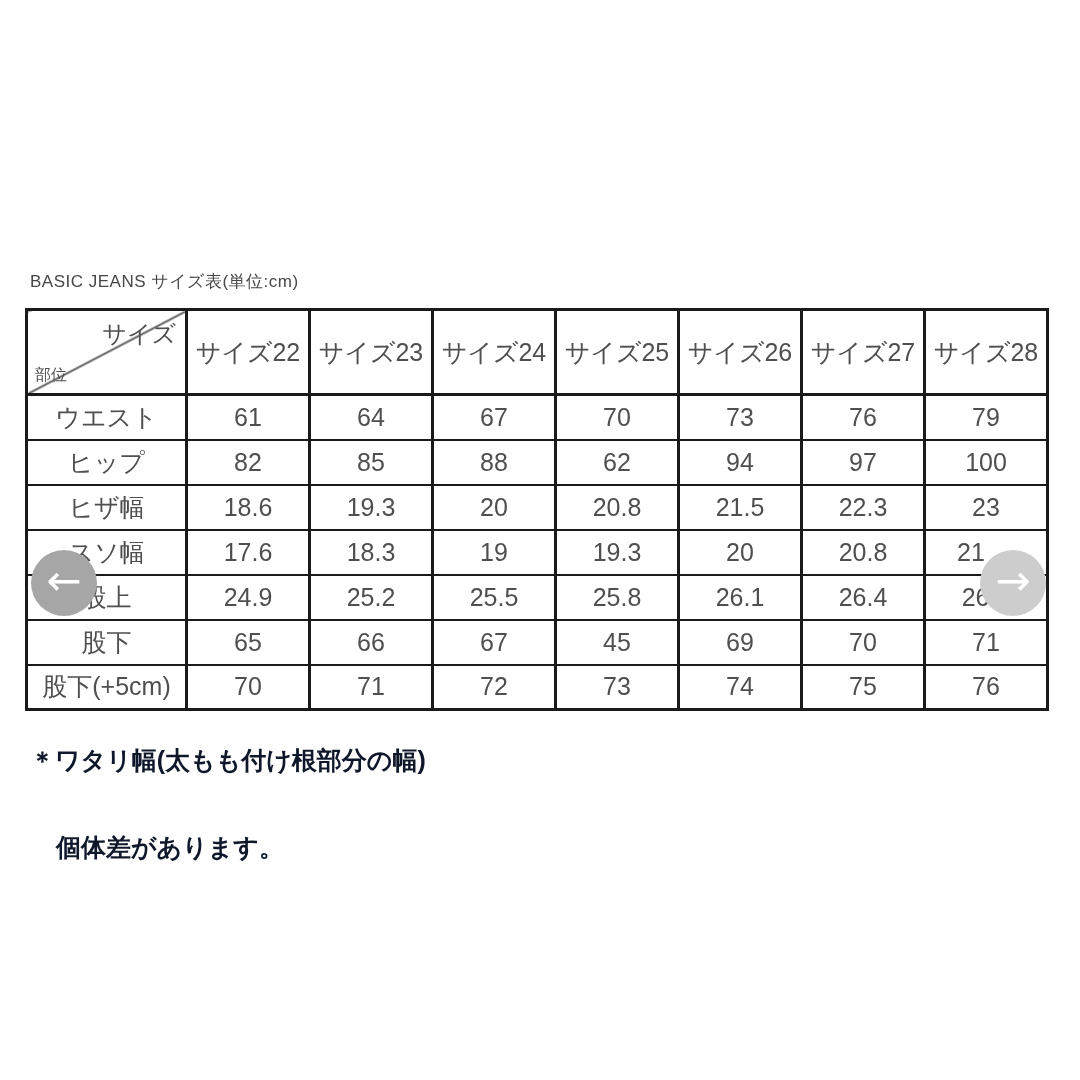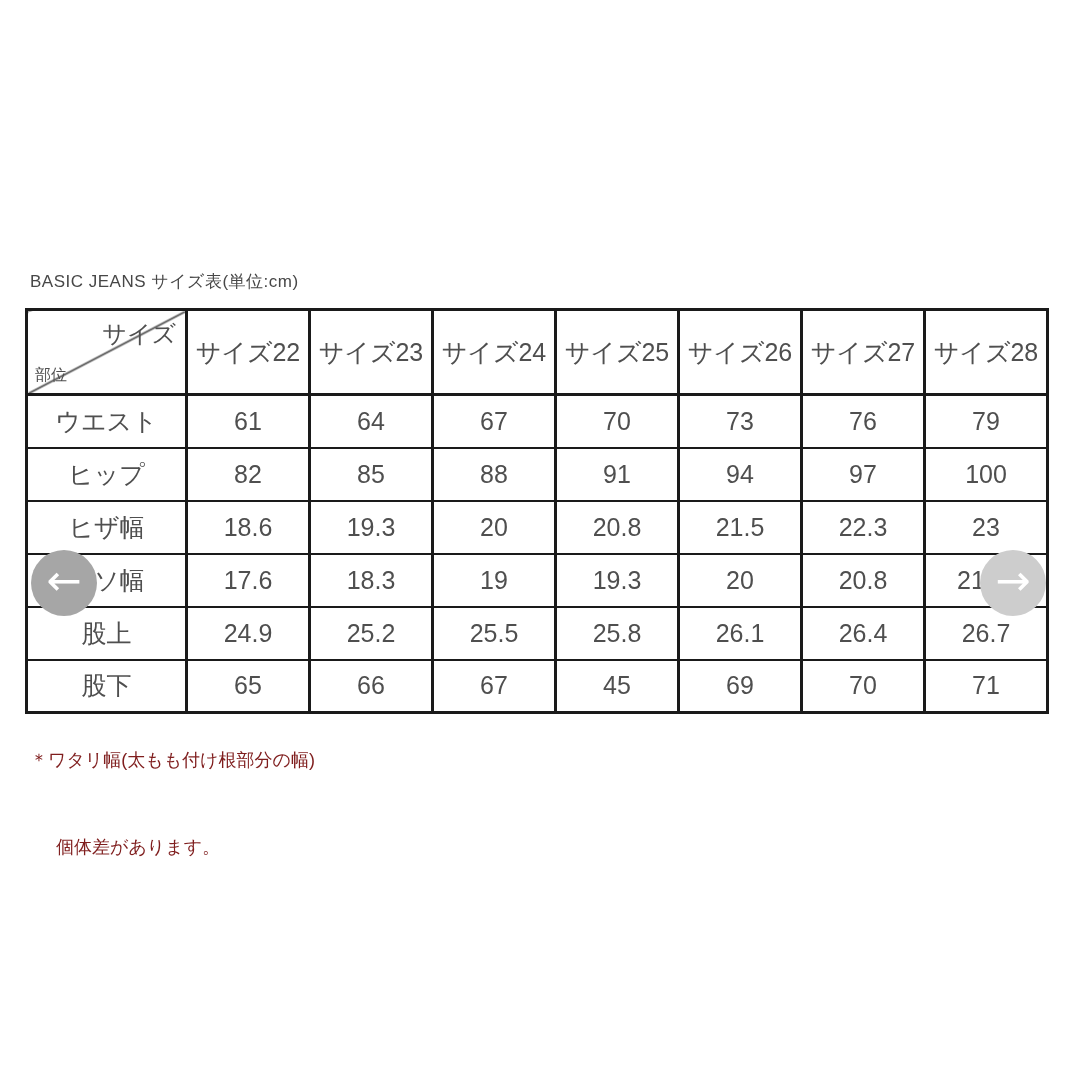--- a/index.html
+++ b/index.html
@@ -9,37 +9,37 @@
 
   .title { position:absolute; left:30px; top:270px; font-size:17px; letter-spacing:.5px; color:#474747; white-space:nowrap; }
 
   table.size-table { position:absolute; left:25px; top:308px; width:1021px; border-collapse:collapse; table-layout:fixed; background:#ffffff; border:3px solid #1a1a1a; }
   .size-table th, .size-table td {
     border-left:3px solid #1a1a1a; border-top:2px solid #1a1a1a;
     text-align:center; vertical-align:middle; font-weight:normal;
     font-size:25px; color:#4f4f4f; overflow:hidden; white-space:nowrap;
   }
   .size-table thead th { height:85px; border-bottom:3px solid #1a1a1a; }
-  .size-table tbody tr { height:53px; }
+  .size-table tbody tr { height:45px; }
   .size-table col.c-part { width:160px; }
   .size-table col.c-size { width:123px; }
 
   th.corner { position:relative; padding:0;
     background:linear-gradient(to bottom right,
       rgba(0,0,0,0) calc(50% - 1.4px), #5a5a5a calc(50% - 0.5px),
       #5a5a5a calc(50% + 0.5px), rgba(0,0,0,0) calc(50% + 1.4px));
     font-family:Liberation Serif, serif;
   }
   th.corner .c-top { position:absolute; top:7px; right:9px; font-size:24px; }
   th.corner .c-bot { position:absolute; bottom:7px; left:7px; font-size:16px; }
 
   td.cell-shift { padding-right:30px; }
 
   .notes { position:absolute; left:30px; top:740px; width:1040px; }
-  .notes p.note { font-size:18px; line-height:41px; color:#7f1d1d; margin:0 0 5px 0; padding-left:26px; text-indent:-26px; }
+  .notes p.note { font-size:25px; line-height:41px; color:#0f172a; margin:0 0 5px 0; padding-left:26px; text-indent:-26px;font-weight:bold; }
 
   button.nav { position:absolute; top:550px; width:66px; height:66px; border:none; border-radius:50%;
     display:flex; align-items:center; justify-content:center; cursor:pointer; z-index:5; padding:0; }
   button.nav.prev { left:31px; background:#a6a6a6; }
   button.nav.next { left:980px; background:#cdcdcd; }
   button.nav .glyph { color:#ffffff; font-size:42px; line-height:1; font-family:"DejaVu Sans",sans-serif; transform:translateY(-2px); }
 </style>
 </head>
 <body>
 
@@ -82,21 +82,21 @@
           <td>70</td>
           <td>73</td>
           <td>76</td>
           <td>79</td>
         </tr>
         <tr>
           <th>ヒップ</th>
           <td>82</td>
           <td>85</td>
           <td>88</td>
-          <td>91</td>
+          <td>62</td>
           <td>94</td>
           <td>97</td>
           <td>100</td>
         </tr>
         <tr>
           <th>ヒザ幅</th>
           <td>18.6</td>
           <td>19.3</td>
           <td>20</td>
           <td>20.8</td>
@@ -127,20 +127,30 @@
         <tr>
           <th>股下</th>
           <td>65</td>
           <td>66</td>
           <td>67</td>
           <td>45</td>
           <td>69</td>
           <td>70</td>
           <td>71</td>
         </tr>
+        <tr>
+          <th>股下(+5cm)</th>
+          <td>70</td>
+          <td>71</td>
+          <td>72</td>
+          <td>73</td>
+          <td>74</td>
+          <td>75</td>
+          <td>76</td>
+        </tr>
       </tbody>
   </table>
 
   <div class="notes" id="notes">
       <p class="note"><span>＊ワタリ幅(太もも付け根部分の幅)</span></p>
       <p class="note"><br><span>個体差があります。</span></p>
     </div>
 
   <button class="nav prev">
     <span class="glyph">←</span>

